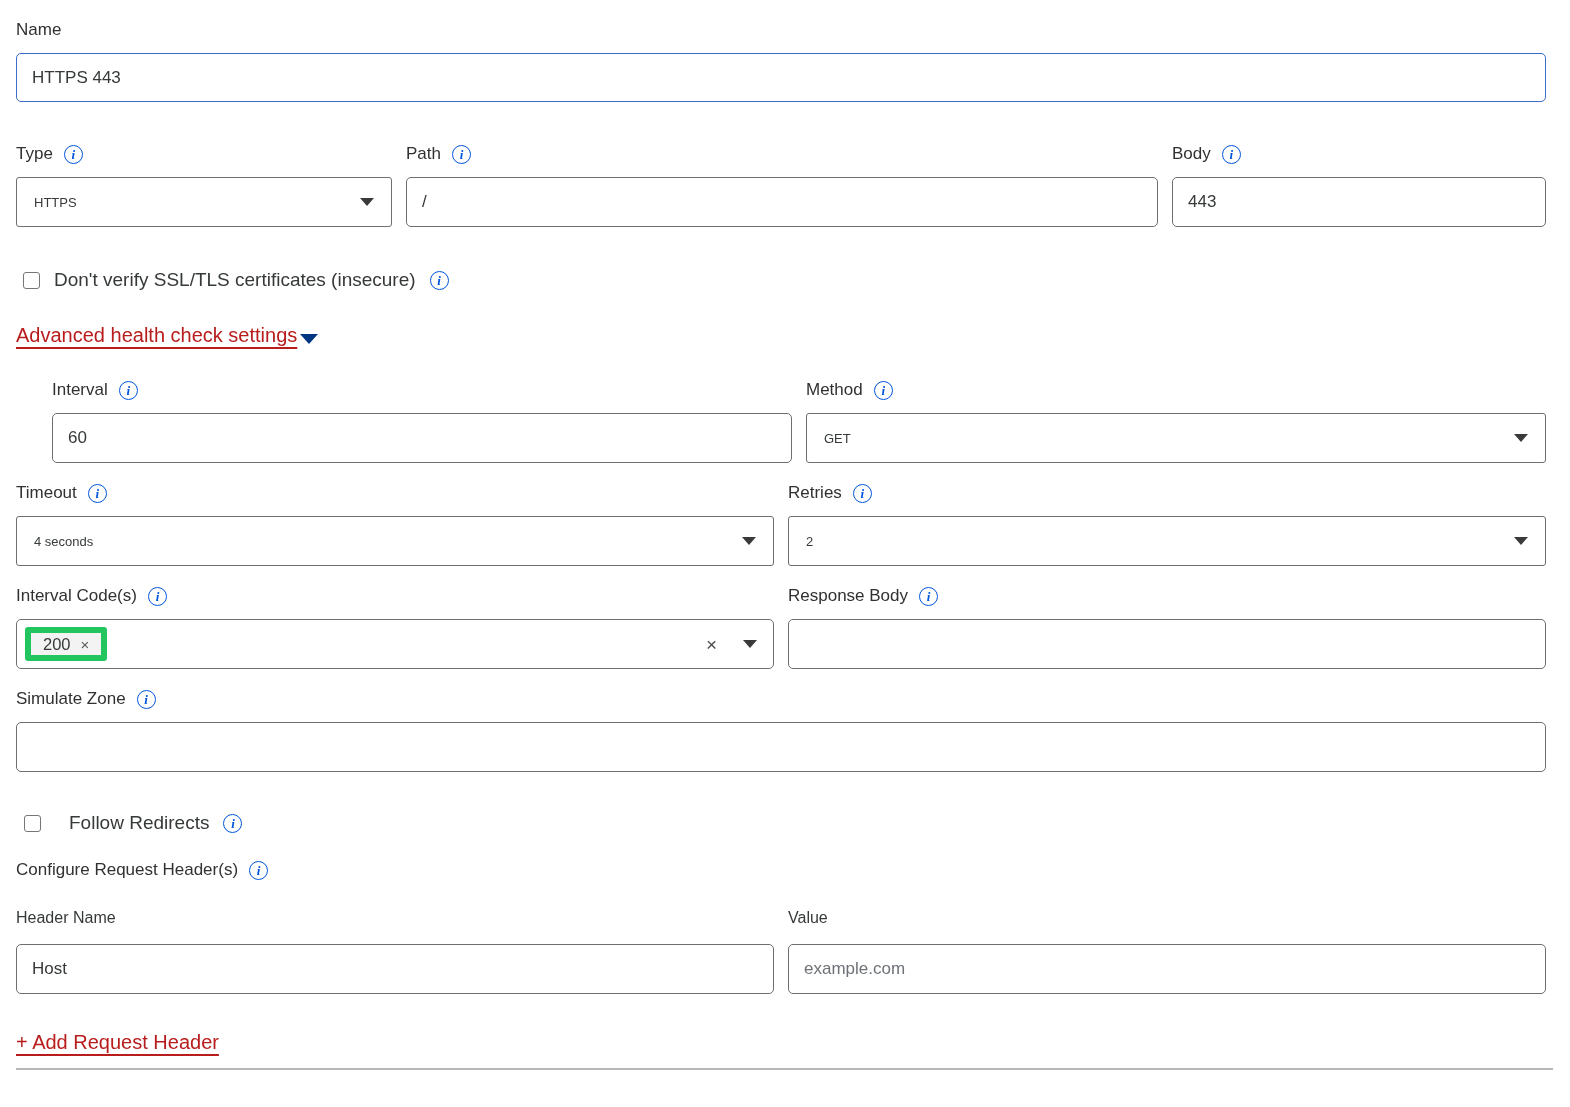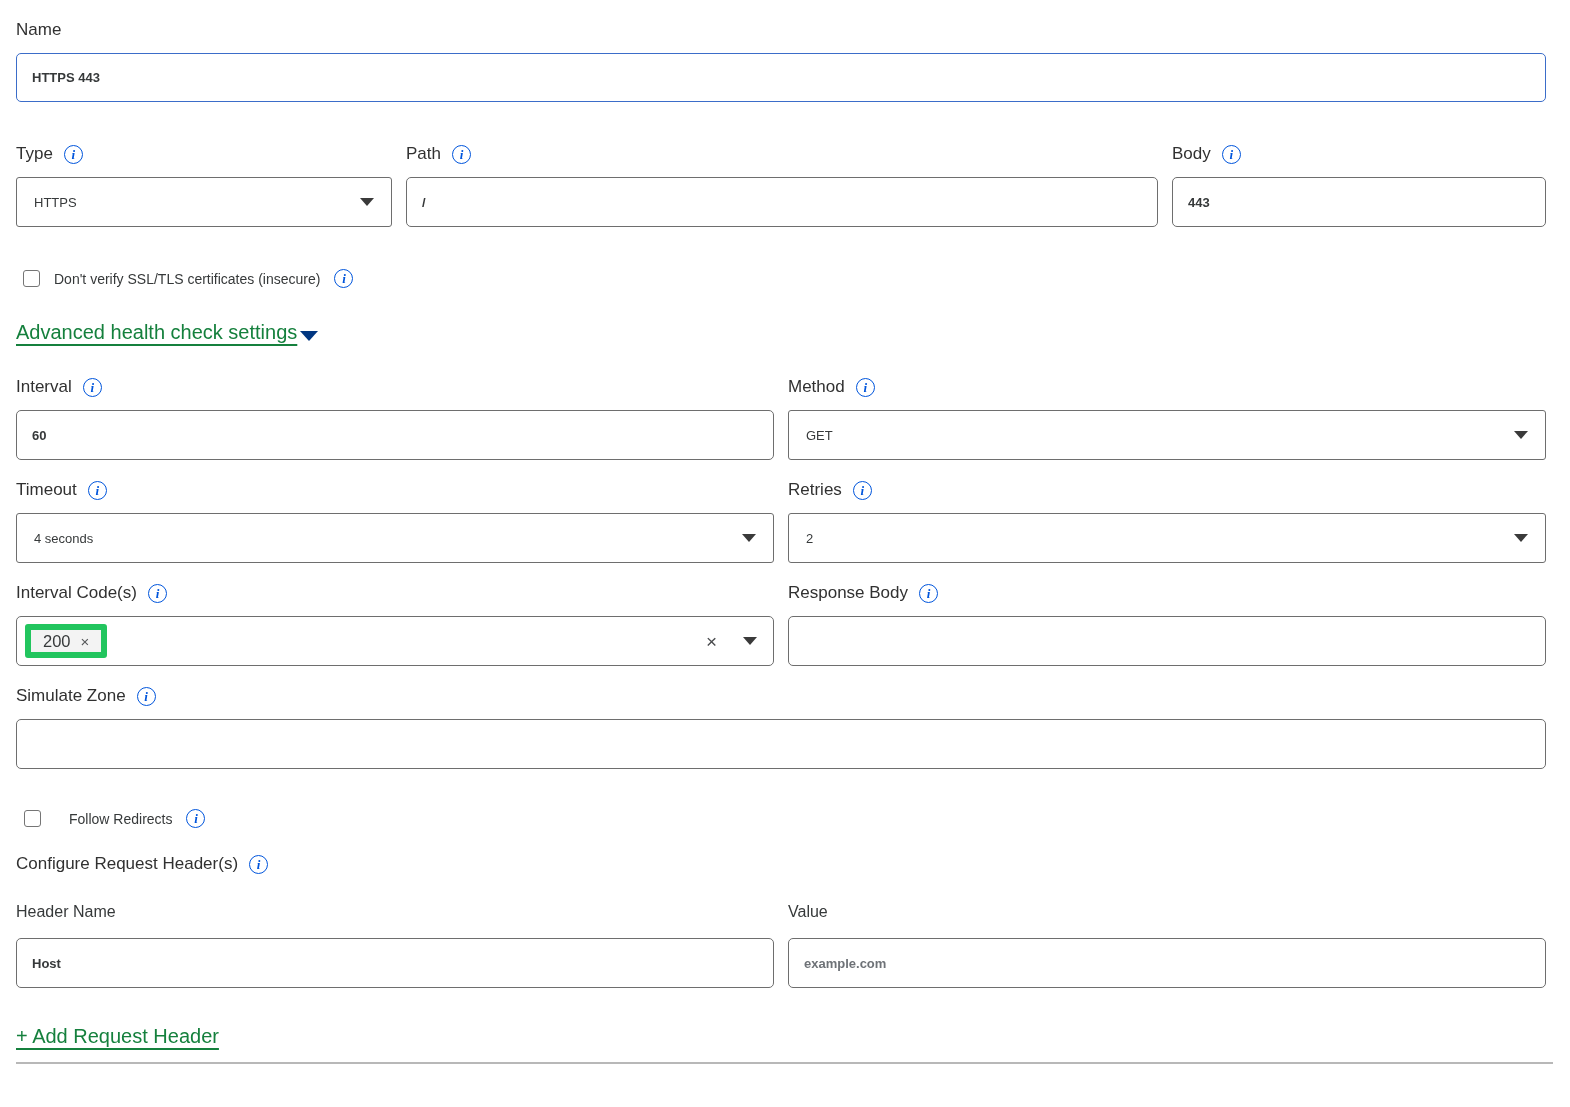--- a/index.html
+++ b/index.html
@@ -24,22 +24,22 @@
     color:#0055dc; font-family:"Liberation Serif", serif;
     font-style:italic; font-weight:bold; font-size:13px; line-height:1;
     display:inline-flex; align-items:center; justify-content:center;
     cursor:pointer;
   }
 
   
   .text-input {
     width:100%; height:50px;
     border:1px solid #6e6e6e; border-radius:5px;
-    padding:0 15px; font-size:13px; color:#36393a;
-    font-family:inherit; background:#fff; outline:none;font-weight:bold;
+    padding:0 15px; font-size:17px; color:#36393a;
+    font-family:inherit; background:#fff; outline:none;
   }
   .text-input::placeholder { color:#6e7277; opacity:1; }
   .name-input { border:1.5px solid #3b6dc9; height:49px; }
 
   
   .select {
     height:50px; border:1px solid #6e6e6e; border-radius:3px;
     padding:0 17px; background:#fff; cursor:pointer;
     display:flex; align-items:center; justify-content:space-between;
     font-size:13px; color:#36393a;
@@ -57,26 +57,26 @@
   .col-port { width:374px; flex:0 0 374px; }
   .row-2 > div { flex:1 1 0; min-width:0; }
 
   
   .cb-row { display:flex; align-items:center; }
   .checkbox {
     width:17px; height:17px; flex:0 0 17px;
     border:1.7px solid #757575; border-radius:3px;
     background:#fff; cursor:pointer;
   }
-  .cb-label { font-size:14px; color:#36393a; }
+  .cb-label { font-size:19px; color:#36393a; }
 
   
   .adv-link-row { display:flex; align-items:center; }
   .link {
-    color:#15803d; font-size:20px; cursor:pointer;
+    color:#b91c1c; font-size:20px; cursor:pointer;
     text-decoration:underline; text-underline-offset:5px;
     text-decoration-thickness:1.5px;
   }
   .adv-triangle {
     width:0; height:0; display:inline-block; margin-left:3px; margin-top:6px;
     border-left:9px solid transparent; border-right:9px solid transparent;
     border-top:10px solid #003681; cursor:pointer;
   }
 
   
@@ -94,21 +94,21 @@
   .ms-controls { margin-left:auto; display:flex; align-items:center; gap:26px; }
   .ms-clear { color:#4a4c4e; font-size:19px; cursor:pointer; line-height:1; }
 
   .divider { border:0; border-top:2px solid #b8b8b8; width:1537px; margin:14px 0 0 0; }
 
   
   .sec-name        { margin-top:0; }
   .sec-row3        { margin-top:40px; }
   .sec-cb1         { margin-top:42px; padding-left:7px; }
   .sec-advlink     { margin-top:33px; }
-  .sec-grid        { margin-top:31px; }
+  .sec-grid        { margin-top:31px;margin-left:36px; }
   .grid-gap        { margin-top:18px; }
   .sec-simulate    { margin-top:18px; }
   .sec-cb2         { margin-top:40px; padding-left:8px; }
   .sec-confhdr     { margin-top:24px; }
   .sec-hdrgrid     { margin-top:27px; }
   .sec-addlink     { margin-top:37px; }
   .sub-label-row   { height:20px; margin-bottom:15px; display:flex; }
 </style>
 </head>
 <body>

